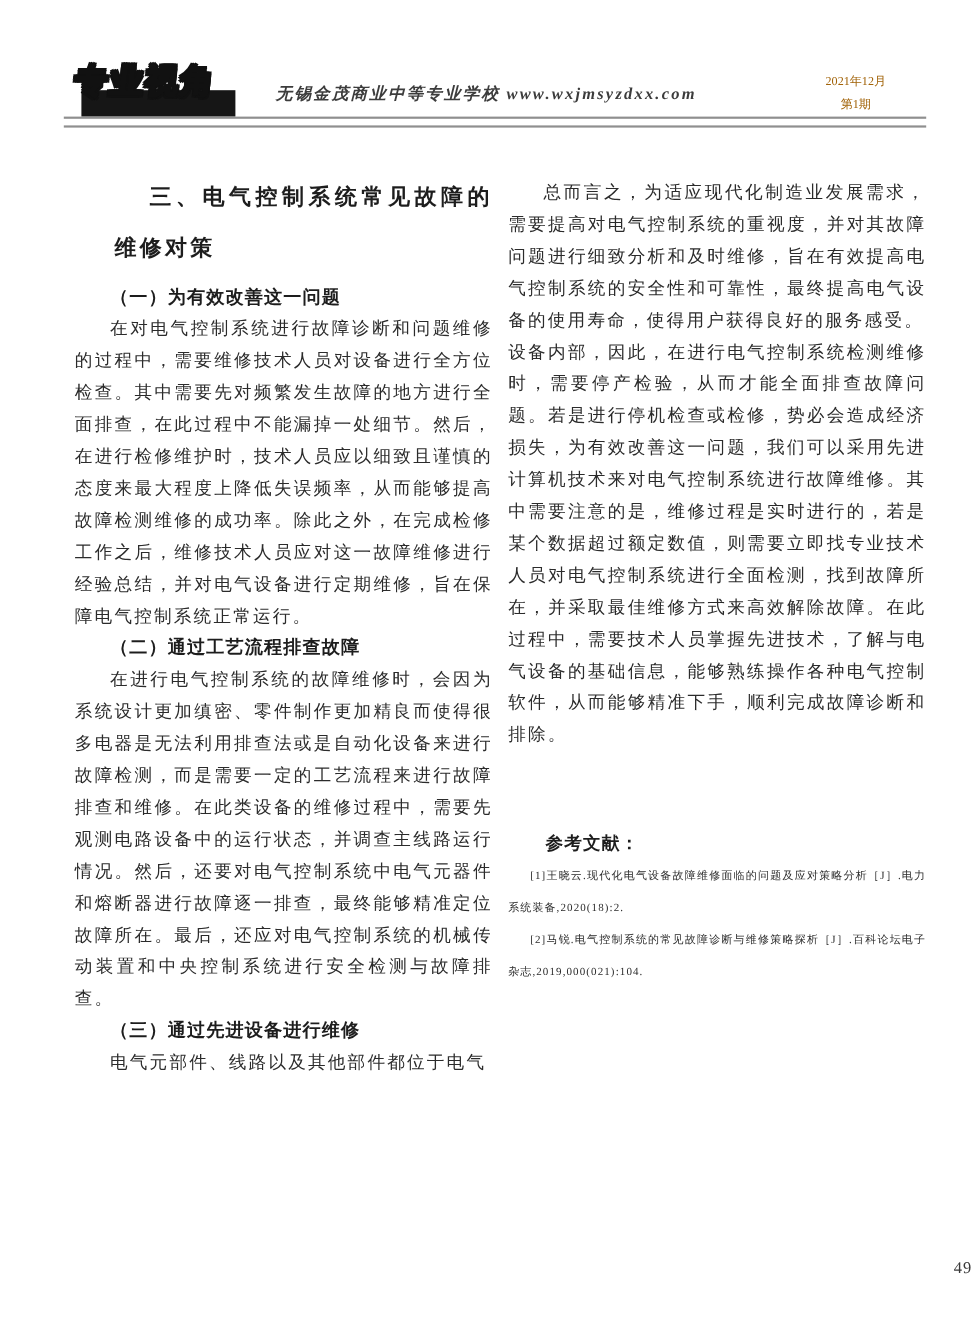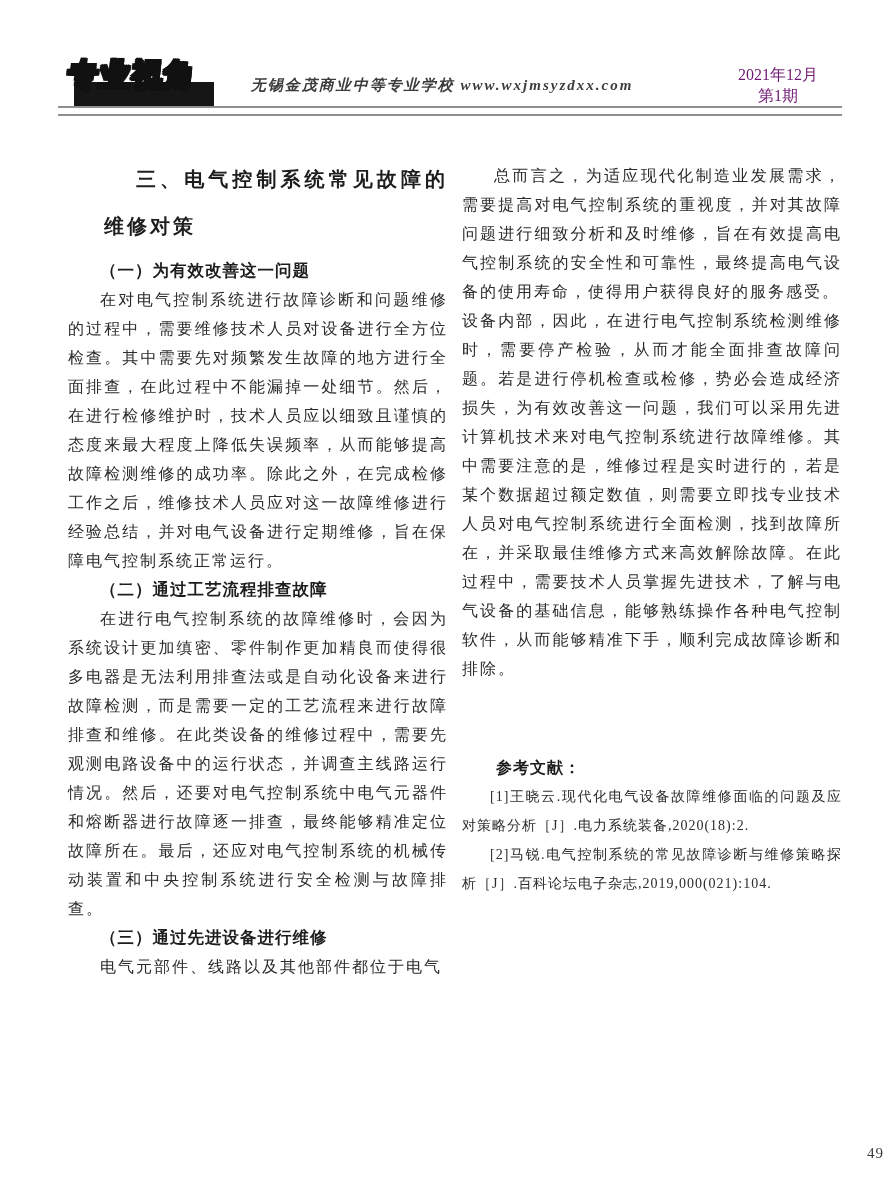--- a/index.html
+++ b/index.html
@@ -34,21 +34,21 @@
                   2px 2px 0 #111, 0 2px 0 #111, 2px 0 0 #111,
                   0 -2px 0 #111, -2px 0 0 #111;
   }
   .header-center {
     position: absolute; left: 50%; top: 76px; transform: translateX(-50%);
     font-size: 15px; letter-spacing: 2px; color: #3c3c3c;
     font-style: italic; white-space: nowrap; font-weight: bold;
   }
   .header-right {
     position: absolute; right: 46px; top: 64px; width: 120px;
-    text-align: center; font-size: 16px; line-height: 21px; color: #701a75;
+    text-align: center; font-size: 11px; line-height: 21px; color: #a16207;
   }
   .header-rule {
     position: absolute; left: 58px; right: 42px; top: 106px; height: 10px;
     border-top: 2px solid #8f8f8f; border-bottom: 2px solid #8f8f8f;
   }
 
   
   .columns {
     position: absolute; top: 156px; left: 68px; right: 42px;
     display: flex; gap: 14px;
@@ -74,21 +74,21 @@
   .body-p.no-indent { text-indent: 0; }
   .col.right { padding-top: 5px; }
 
   .refs-heading {
     font-family: "Liberation Sans", sans-serif;
     font-weight: 700; font-size: 16px; line-height: 29px;
     letter-spacing: 1px; text-indent: 34px; color: #1d1d1d;
     margin-top: 70px;
   }
   .ref {
-    font-size: 14px; line-height: 29px; letter-spacing: 1px;
+    font-size: 10px; line-height: 29px; letter-spacing: 1px;
     text-align: justify; text-indent: 2em; color: #2b2b2b;
   }
 
   
   .footer {
     position: absolute; bottom: 38px; left: 0; right: 0;
     text-align: right; font-size: 15px; color: #3a3a3a;
     letter-spacing: 1px;
   }
 </style>

